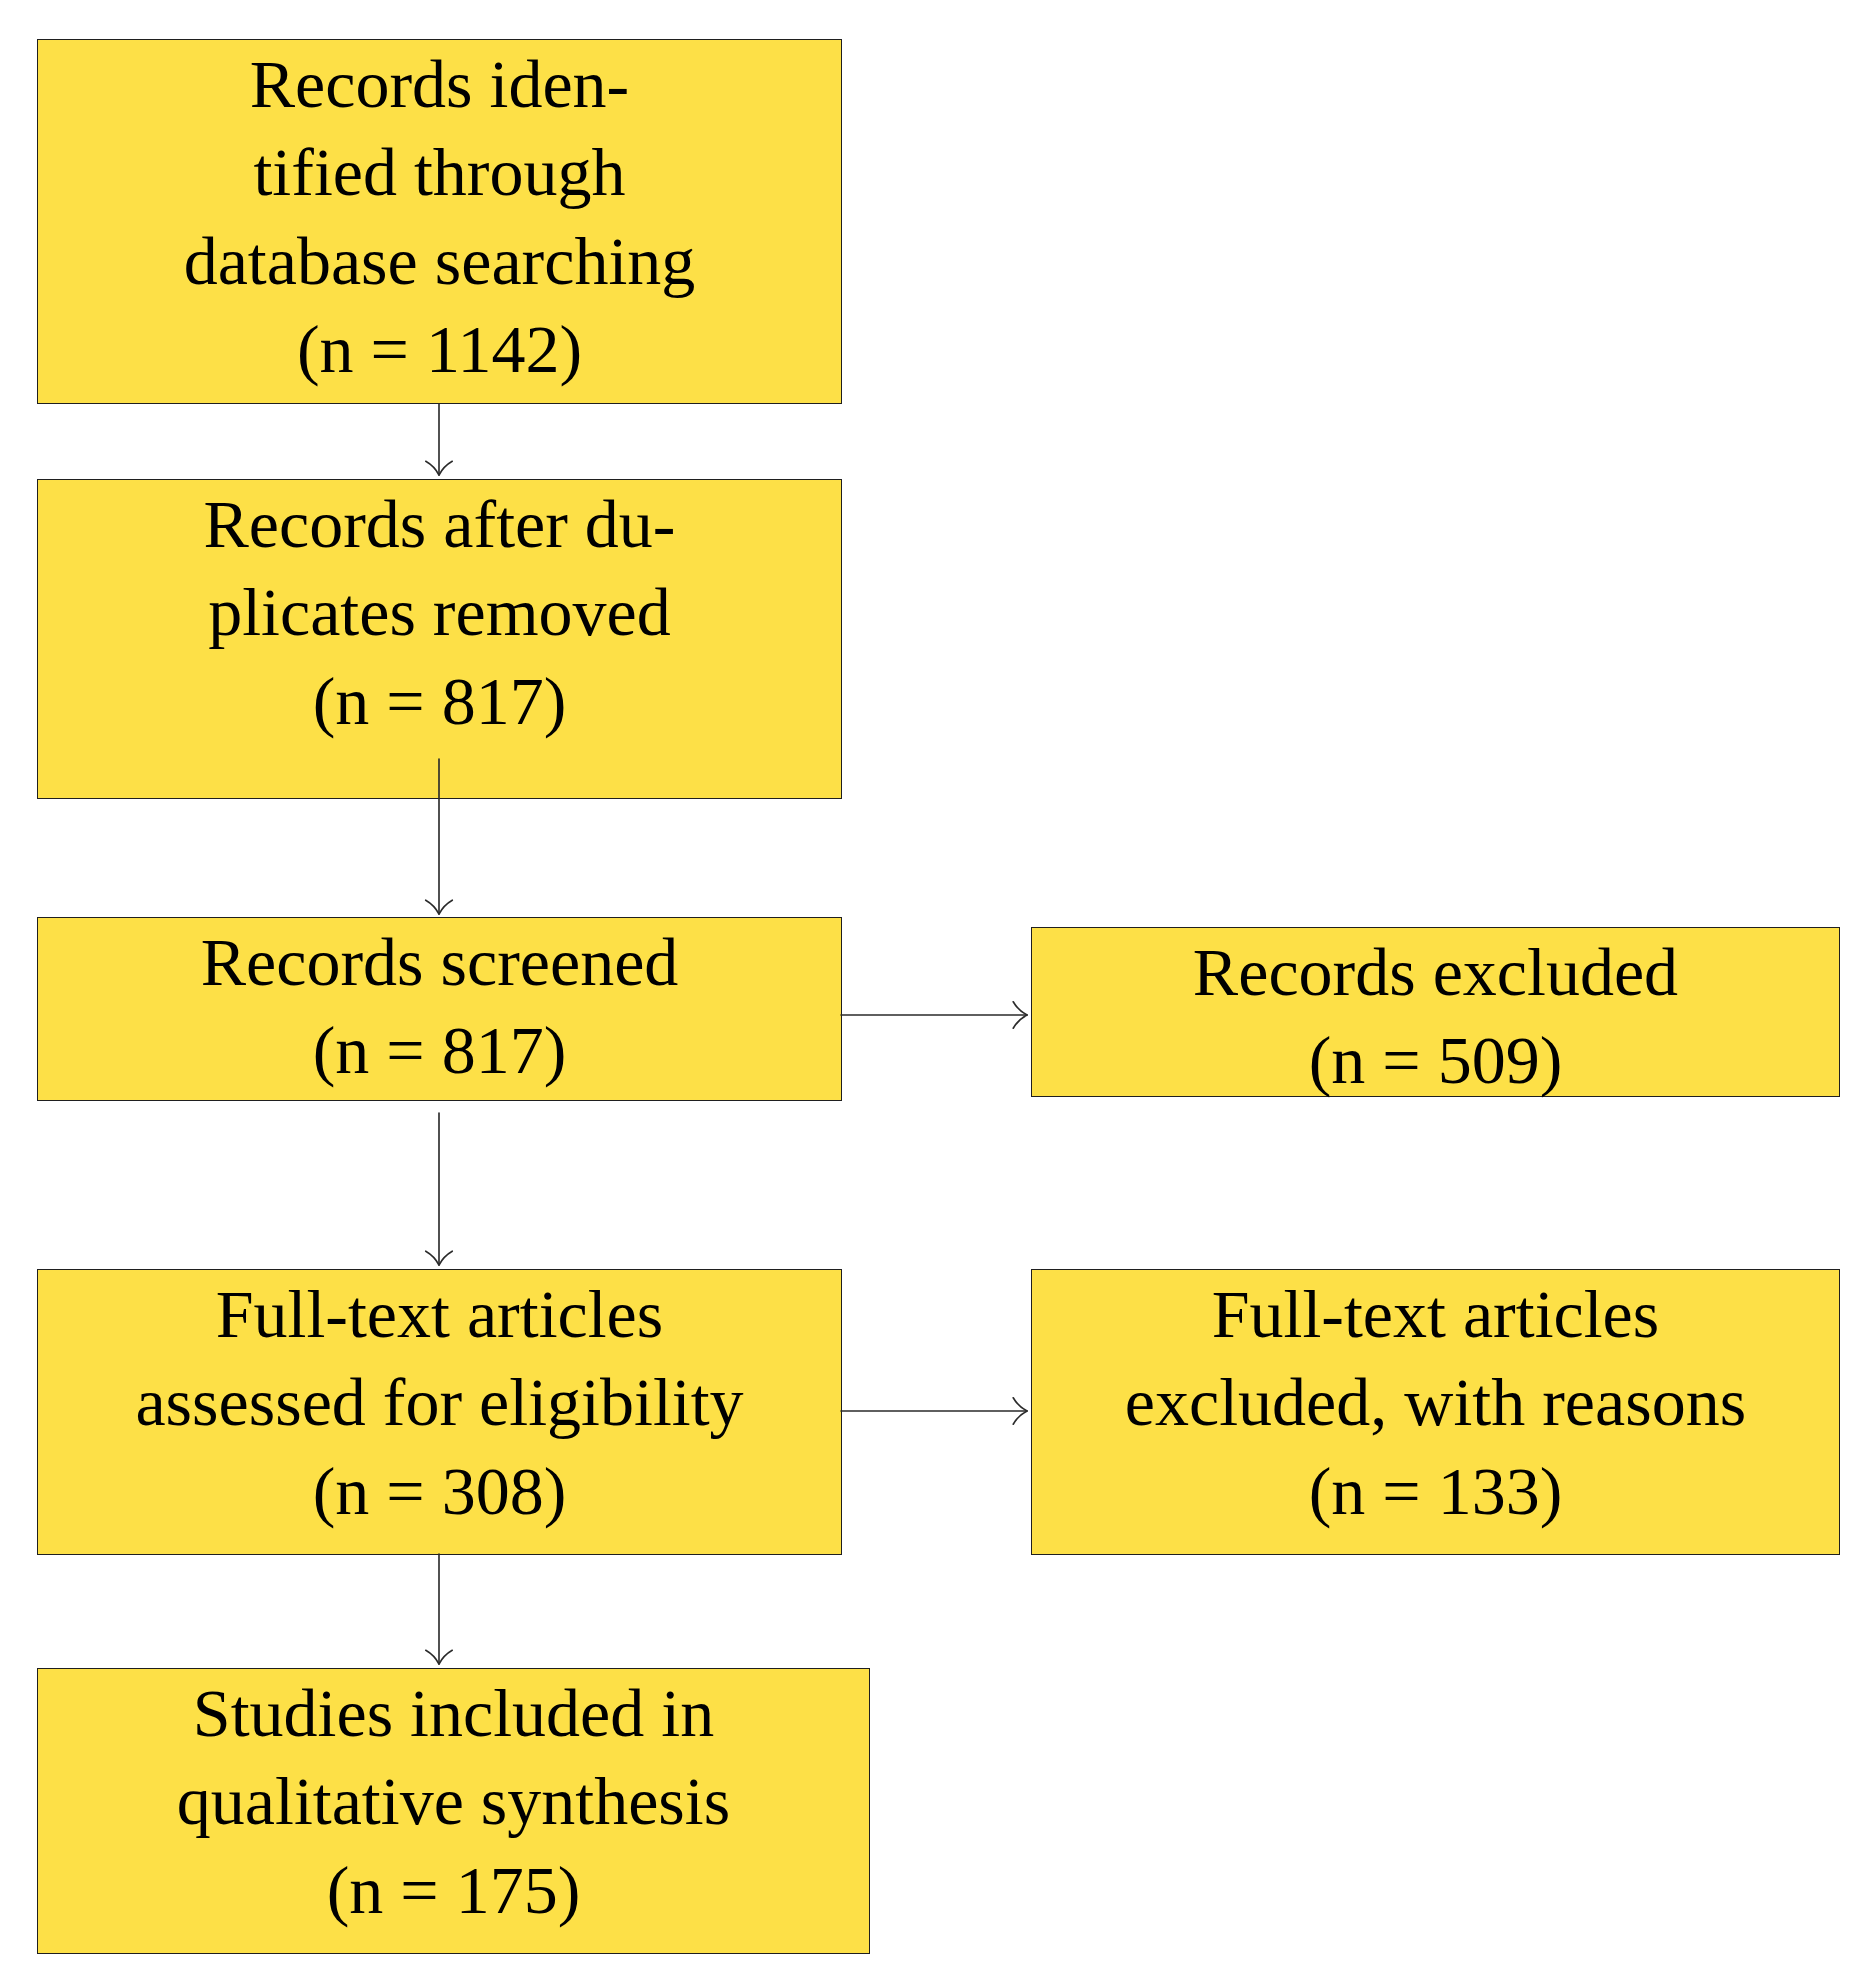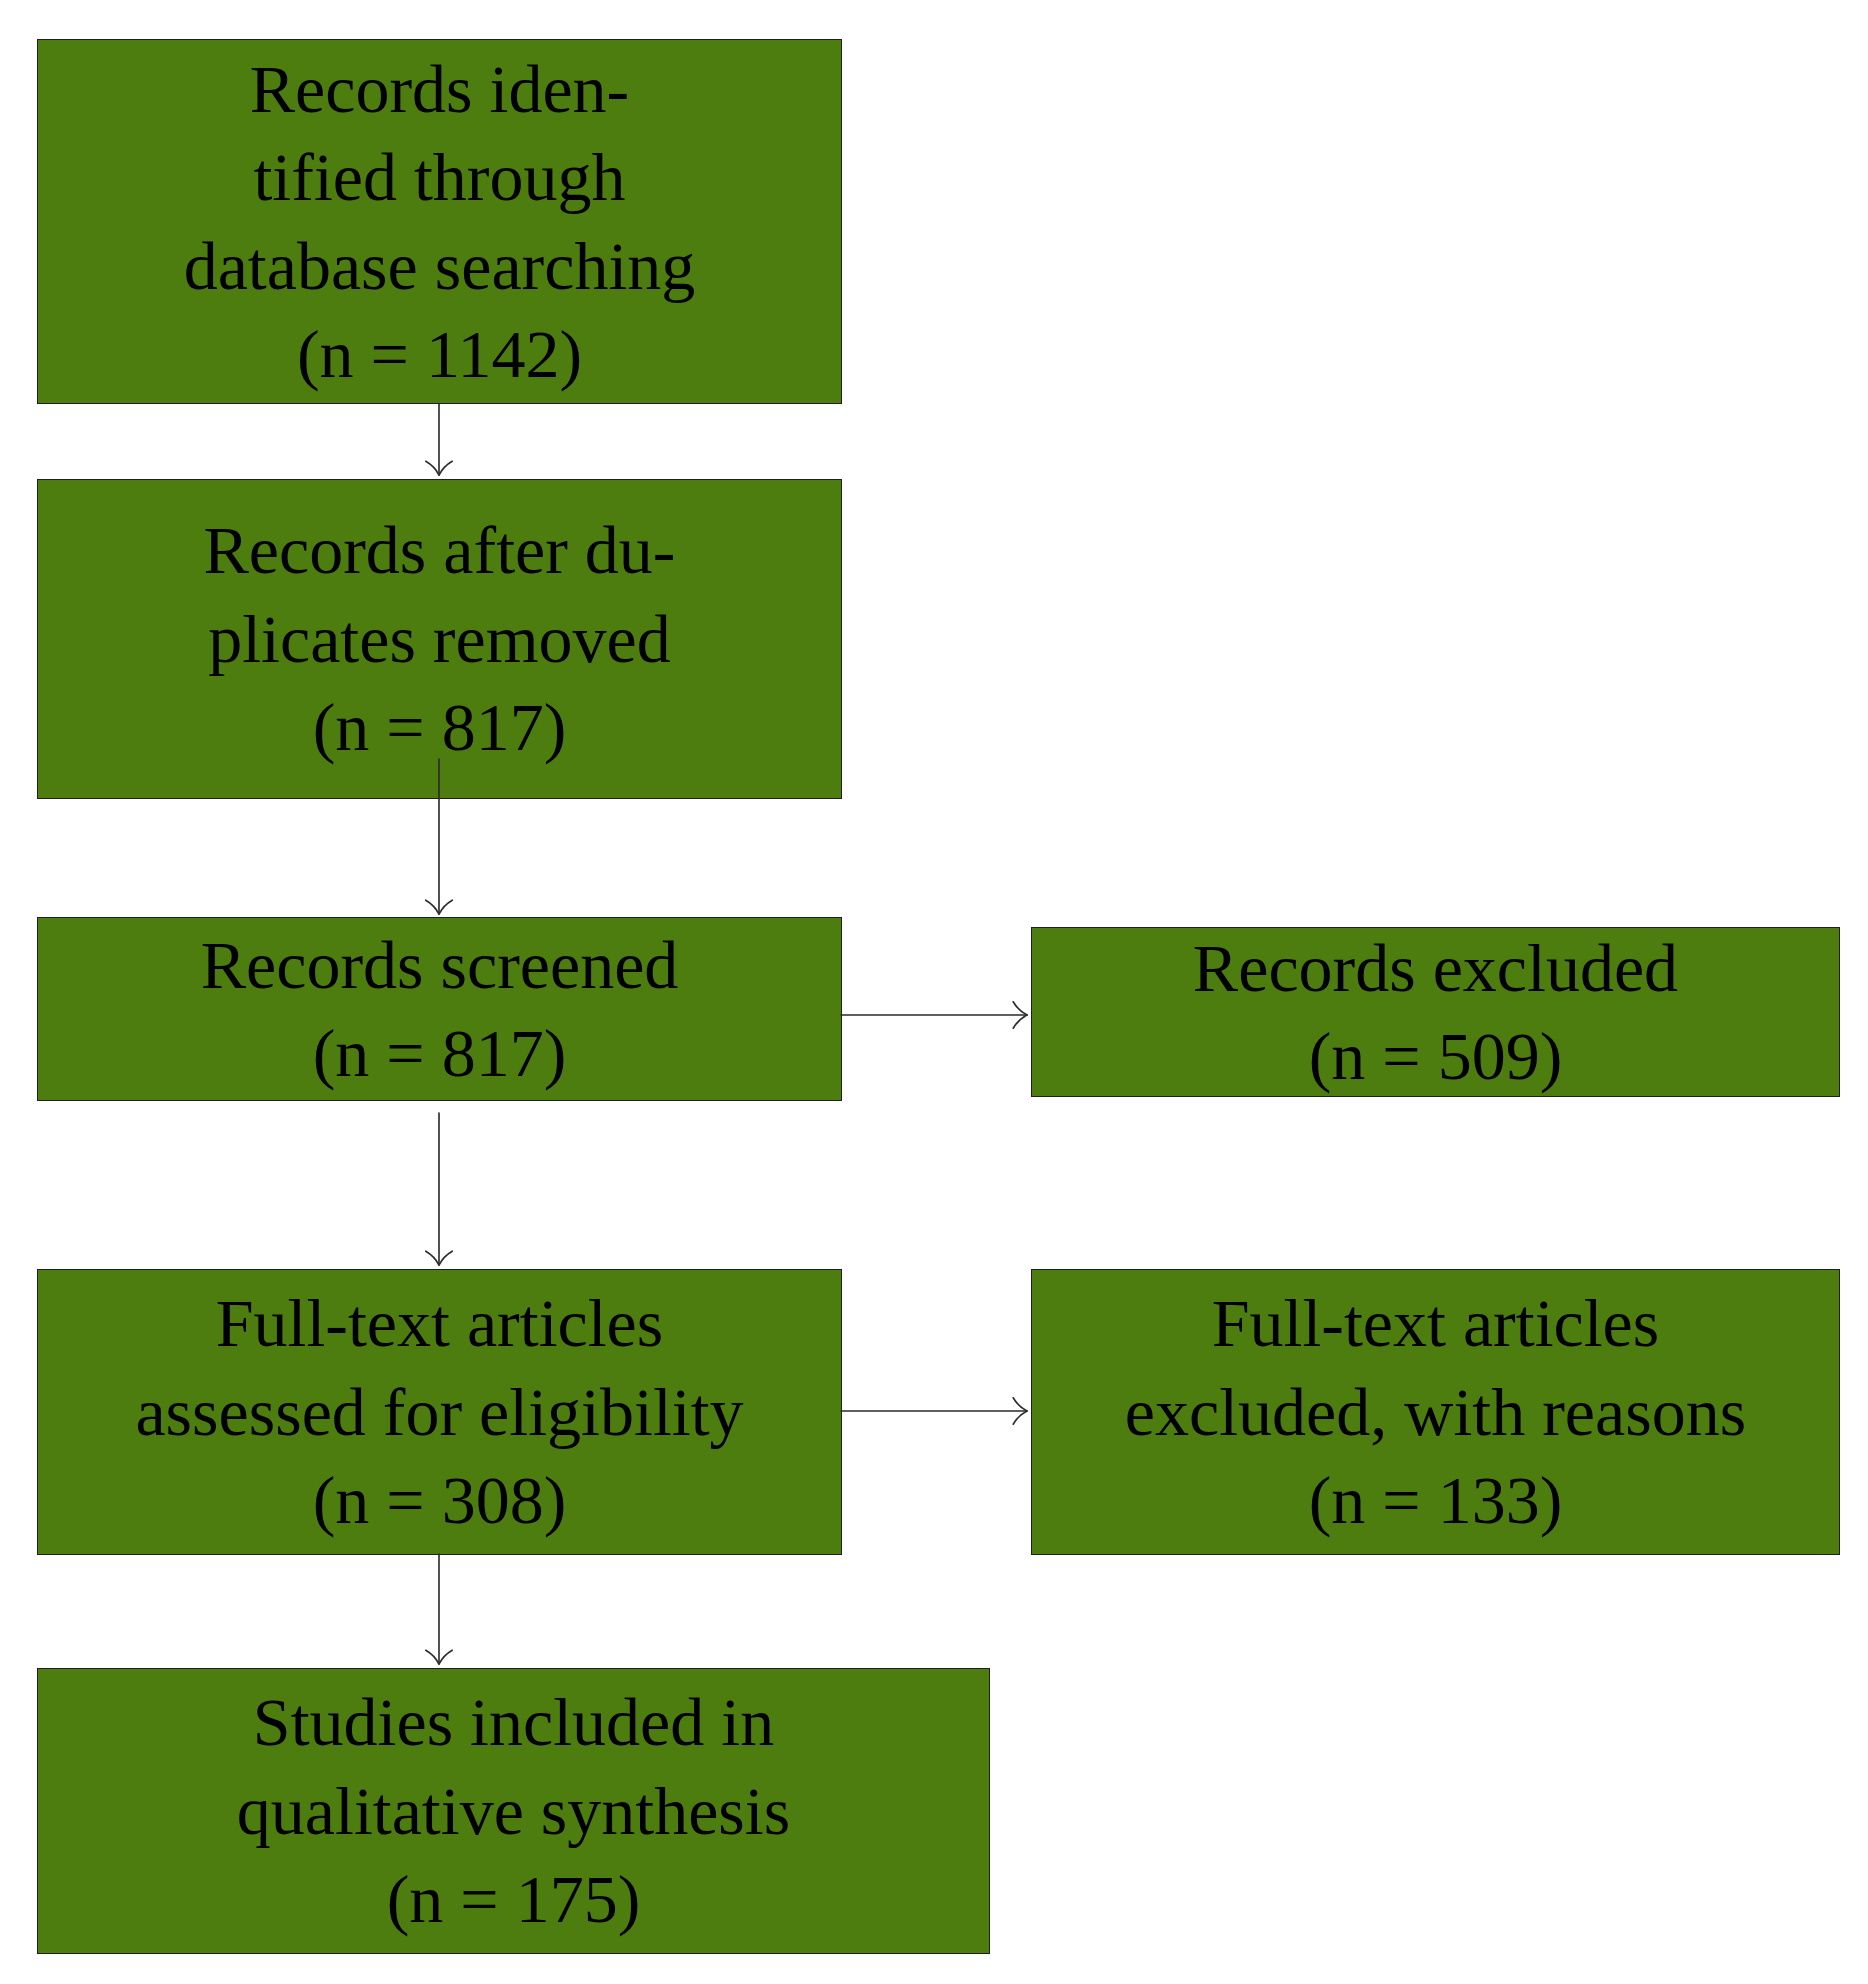--- a/index.html
+++ b/index.html
@@ -12,23 +12,23 @@
     width: 1868px;
     height: 1985px;
     background: var(--bg-color, #ffffff);
     font-family: "Liberation Serif", "DejaVu Serif", serif;
     color: var(--text-color, #000000);
   }
   .box {
     position: absolute;
     box-sizing: border-box;
     border: 1.9px solid var(--border-color, #1f1f1f);
-    background: #4d7c0f;
+    background: #fde047;
     display: flex;
-    align-items: center;
+    align-items: flex-start;
     justify-content: center;
     text-align: center;
   }
   .box-text {
     white-space: pre-line;
     font-size: 68px;
     line-height: 1.30;
     padding: 0 5px;
   }
   .arrow {
@@ -65,21 +65,21 @@
     <span class="box-text">Records screened
 (n = 817)</span>
   </div>
 
   <div class="box" style="left:37px; top:1269px; width:805px; height:286px;">
     <span class="box-text">Full-text articles
 assessed for eligibility
 (n = 308)</span>
   </div>
 
-  <div class="box" style="left:37px; top:1668px; width:953px; height:286px;">
+  <div class="box" style="left:37px; top:1668px; width:833px; height:286px;">
     <span class="box-text">Studies included in
 qualitative synthesis
 (n = 175)</span>
   </div>
 
   <div class="box" style="left:1031px; top:917px; width:809px; height:170px;margin-top:10px;">
     <span class="box-text">Records excluded
 (n = 509)</span>
   </div>
 

